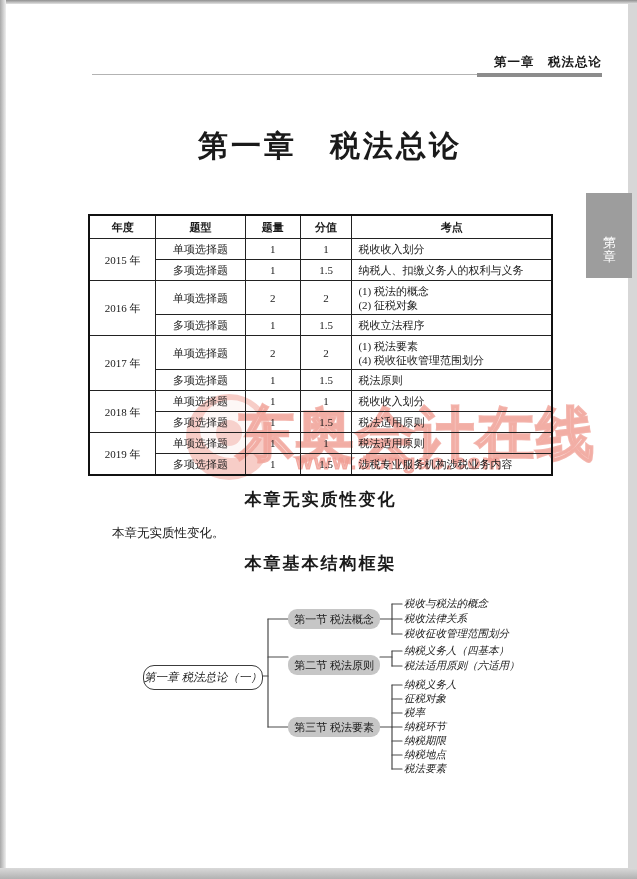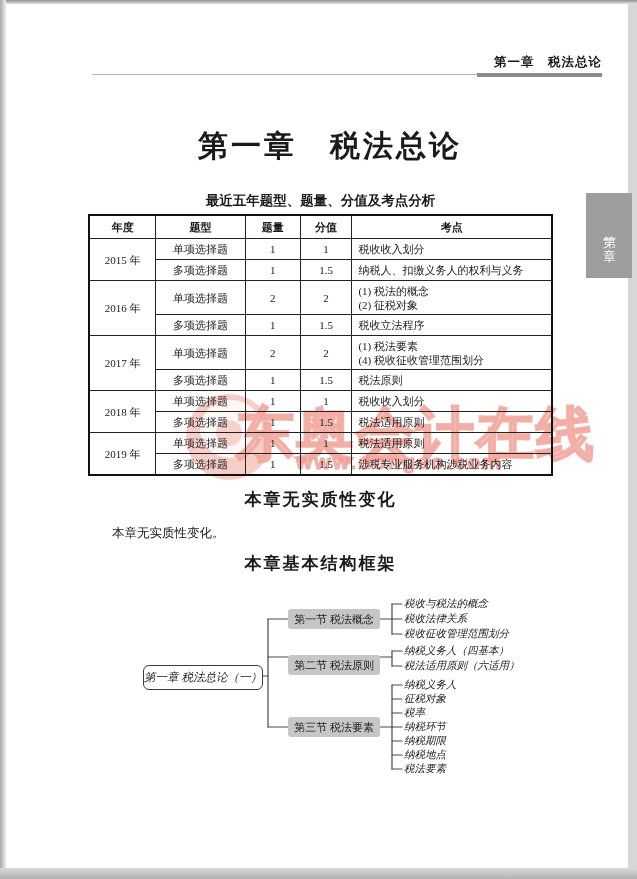--- a/index.html
+++ b/index.html
@@ -57,23 +57,23 @@
   .center-heading{position:absolute;left:88px;width:465px;text-align:center;
      font-family:"Liberation Sans","DejaVu Sans",sans-serif;font-size:17px;font-weight:bold;letter-spacing:2px;}
   #changes-heading{top:488px;}
   #changes-body{position:absolute;left:112px;top:525px;font-size:12.5px;}
   #framework-heading{top:552px;}
 
   
   #diagram{position:absolute;left:0;top:588px;width:637px;height:215px;}
   #diagram svg{position:absolute;left:0;top:0;}
   .d-node{position:absolute;display:flex;align-items:center;justify-content:center;white-space:nowrap;}
-  #d-root{left:143px;top:77px;width:118px;height:23px;border:1.3px solid #3c3c3c;border-radius:6px;
+  #d-root{left:143px;top:77px;width:118px;height:23px;border:1.3px solid #3c3c3c;border-radius:11px;
      font-size:11.5px;font-style:italic;background:#fff;}
-  .d-branch{left:288px;width:92px;height:20px;background:#c6c6c6;border-radius:3px;font-size:11px;}
+  .d-branch{left:288px;width:92px;height:20px;background:#c6c6c6;border-radius:9px;font-size:11px;}
   #d-branch-0{top:21px;}
   #d-branch-1{top:59px;margin-top:8px;}
   #d-branch-2{top:129px;}
   .d-leaf{position:absolute;left:404px;height:14px;line-height:14px;font-size:10.5px;
      font-style:italic;white-space:nowrap;}
 
   
   #page-number{position:absolute;left:0;top:806px;width:637px;text-align:center;font-size:12px;}
 
   
@@ -100,21 +100,20 @@
 
   <div id="watermark">
     <div id="wm-circle">
       <div id="wm-circle-inner"></div>
       <div id="wm-circle-dot"></div>
     </div>
     <div id="wm-brand">东奥会计在线</div>
     <div id="wm-url">www.dongao.com</div>
   </div>
 
-  <div id="table-title">最近五年题型、题量、分值及考点分析</div>
 
   <table id="exam-table">
     <colgroup>
         <col style="width:67px">
         <col style="width:90px">
         <col style="width:55px">
         <col style="width:52px">
         <col style="width:201px">
       </colgroup>
     <thead>

